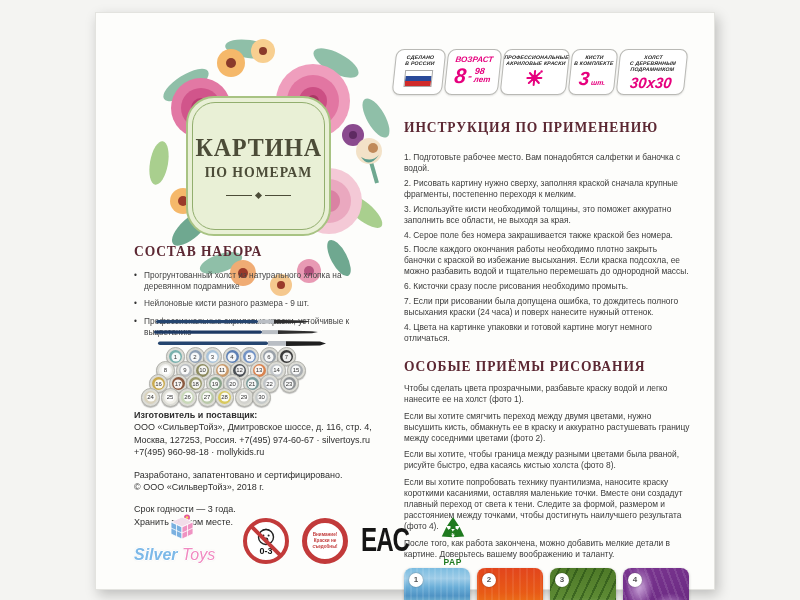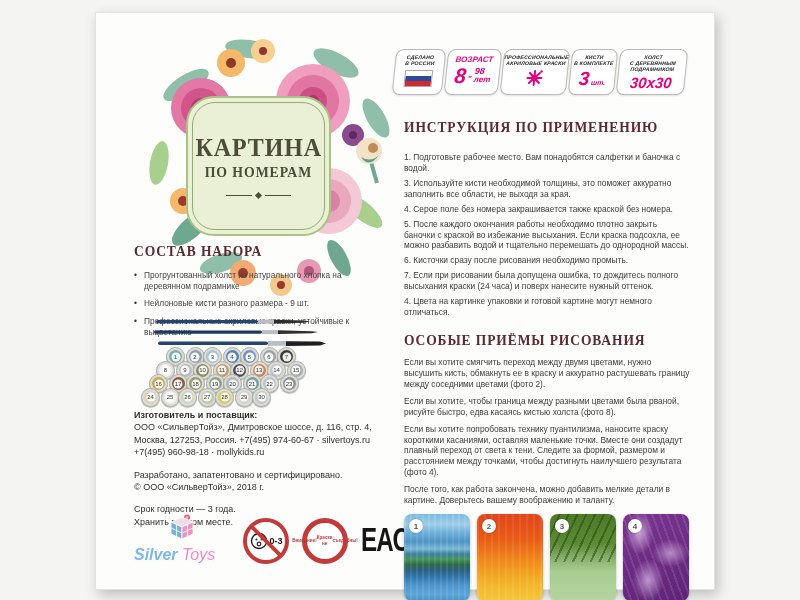--- a/index.html
+++ b/index.html
@@ -79,21 +79,21 @@
   
   .footer-row{position:absolute;left:38px;top:498px;width:320px;height:60px;display:flex;align-items:center;gap:13px;}
   .brand{position:relative;width:96px;height:54px;flex:none;}
   .brand-cube{position:absolute;left:34px;top:0;}
   .brand-words{position:absolute;left:0;bottom:4px;white-space:nowrap;}
   .brand-silver{font-weight:bold;font-style:italic;font-size:16px;color:#7db9e8;
     text-shadow:-1px 0 #fff,1px 0 #fff,0 -1px #fff,0 1px #fff,0 0 2px rgba(0,0,0,.25);}
   .brand-toys{font-weight:normal;font-style:italic;font-size:16px;color:#f08ac0;
     text-shadow:-1px 0 #fff,1px 0 #fff,0 -1px #fff,0 1px #fff,0 0 2px rgba(0,0,0,.25);}
   .circ{width:46px;height:46px;border-radius:50%;background:#fff;position:relative;flex:none;box-sizing:border-box;
-    display:flex;flex-direction:row;align-items:center;justify-content:center;}
+    display:flex;flex-direction:column;align-items:center;justify-content:center;}
   .circ-03{border:4px solid #c23a3a;}
   .circ-03::after{content:'';position:absolute;width:4px;height:41px;background:#c23a3a;
     left:50%;top:-2px;transform:translateX(-50%) rotate(-45deg);transform-origin:center 21px;}
   .age03{font-size:9px;font-weight:bold;color:#111;margin-top:-1px;}
   .circ-warn{border:5px solid #c23a3a;}
   .warn-line{font-size:4.6px;font-weight:bold;color:#c23a3a;line-height:1.25;text-align:center;}
   .eac{font-size:31px;font-weight:bold;color:#151515;transform:scale(.78,1.05);transform-origin:left center;
     letter-spacing:-1px;font-family:"Liberation Sans",sans-serif;flex:none;}
   .recycle{position:relative;width:34px;height:52px;flex:none;text-align:center;}
   .recycle-num{position:absolute;left:0;top:13px;width:34px;text-align:center;
@@ -498,30 +498,32 @@
       </svg>
       <div class="recycle-num">20</div>
       <div class="recycle-code">PAP</div>
     </div>
   </div>
 
   <div class="right-col">
     <div class="sec-heading">ИНСТРУКЦИЯ ПО ПРИМЕНЕНИЮ</div>
     <div class="instr-items">
       <div class="instr-item">1. Подготовьте рабочее место. Вам понадобятся салфетки и баночка с водой.</div>
+      <div class="instr-item">2. Рисовать картину нужно сверху, заполняя краской сначала крупные фрагменты, постепенно переходя к мелким.</div>
       <div class="instr-item">3. Используйте кисти необходимой толщины, это поможет аккуратно заполнить все области, не выходя за края.</div>
       <div class="instr-item">4. Серое поле без номера закрашивается также краской без номера.</div>
       <div class="instr-item">5. После каждого окончания работы необходимо плотно закрыть баночки с краской во избежание высыхания. Если краска подсохла, ее можно разбавить водой и тщательно перемешать до однородной массы.</div>
       <div class="instr-item">6. Кисточки сразу после рисования необходимо промыть.</div>
       <div class="instr-item">7. Если при рисовании была допущена ошибка, то дождитесь полного высыхания краски (24 часа) и поверх нанесите нужный оттенок.</div>
       <div class="instr-item">4. Цвета на картинке упаковки и готовой картине могут немного отличаться.</div>
     </div>
 
     <div class="sec-heading tech-heading">ОСОБЫЕ ПРИЁМЫ РИСОВАНИЯ</div>
     <div class="tech-paras">
+      <div class="tech-para">Чтобы сделать цвета прозрачными, разбавьте краску водой и легко нанесите ее на холст (фото 1).</div>
       <div class="tech-para">Если вы хотите смягчить переход между двумя цветами, нужно высушить кисть, обмакнуть ее в краску и аккуратно растушевать границу между соседними цветами (фото 2).</div>
       <div class="tech-para">Если вы хотите, чтобы граница между разными цветами была рваной, рисуйте быстро, едва касаясь кистью холста (фото 8).</div>
       <div class="tech-para">Если вы хотите попробовать технику пуантилизма, наносите краску короткими касаниями, оставляя маленькие точки. Вместе они создадут плавный переход от света к тени. Следите за формой, размером и расстоянием между точками, чтобы достигнуть наилучшего результата (фото 4).</div>
       <div class="tech-para">После того, как работа закончена, можно добавить мелкие детали в картине. Доверьтесь вашему воображению и таланту.</div>
     </div>
 
     <div class="photo-row">
       <div class="photo photo-1">
         <div class="photo-num">1</div>
       </div>

